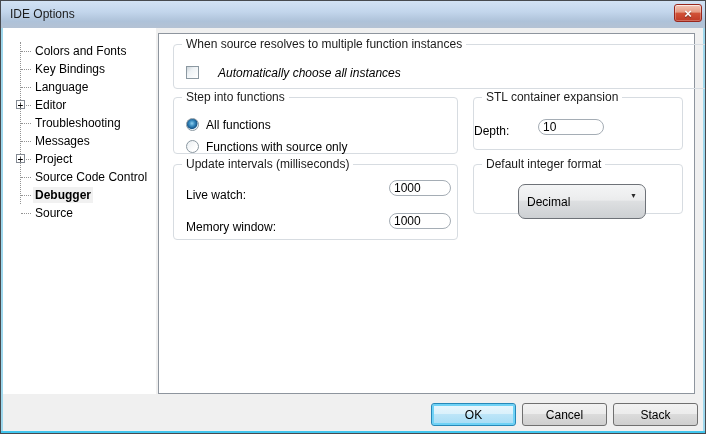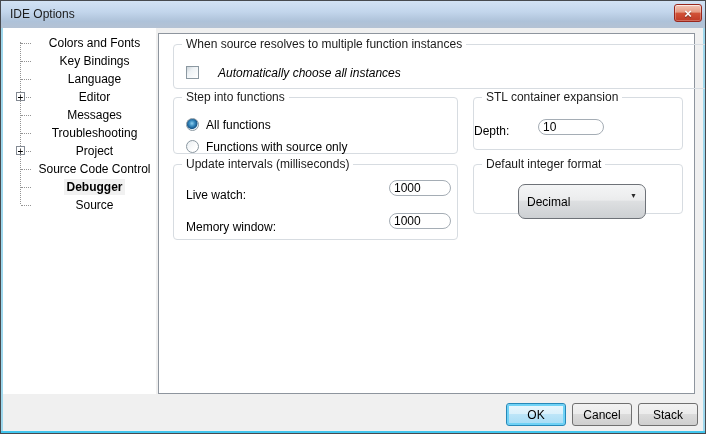--- a/index.html
+++ b/index.html
@@ -25,21 +25,21 @@
     display:flex; align-items:center; justify-content:center;
     text-shadow:0 1px 1px rgba(0,0,0,.45); cursor:default;
   }
   
   .accent-left  { position:absolute; left:0; top:27px; bottom:0; width:2px; background:#9ed7ec; }
   .accent-right { position:absolute; right:0; top:27px; bottom:0; width:2px; background:#9ed7ec; }
   .accent-bottom{ position:absolute; left:0; right:0; bottom:0; height:2px; background:#41c6ee; }
   
   .tree-region {
     position:absolute; left:2px; top:27px; width:153px; height:366px;
-    background:#fff; padding-top:6px; overflow:hidden;text-align:center;
+    background:#fff; padding-top:14px; overflow:hidden;
   }
   .tree-vline {
     position:absolute; left:17px; top:14px; height:162px; width:0;
     border-left:1px dotted #949494;
   }
   .tree-item { position:relative; height:18px; line-height:18px; padding-left:30px; white-space:nowrap; cursor:default; }
   .tree-item::before {
     content:""; position:absolute; left:18px; top:9px; width:10px;
     border-top:1px dotted #949494;
   }
@@ -86,21 +86,21 @@
     border:1px solid #6e7278; border-radius:7px;
     background:linear-gradient(180deg,#f4f5f6 0%,#ebeced 45%,#dddfe1 50%,#cdd0d3 100%);
     display:flex; align-items:center; padding-left:8px; cursor:default;margin-left:36px;
   }
   .combo-arrow {
     position:absolute; right:8px; top:7px; font-size:7px; color:#2b2b2b; line-height:1;
   }
   
   .dialog-buttons { position:absolute; top:402px; right:7px; display:flex; gap:6px; }
   .btn {
-    width:60px; height:23px; border:1px solid #707070; border-radius:3px;
+    width:85px; height:23px; border:1px solid #707070; border-radius:3px;
     background:linear-gradient(180deg,#f2f2f2 0%,#ebebeb 50%,#dbdbdb 50%,#cfcfcf 100%);
     font-family:"Liberation Sans", sans-serif; font-size:12px; color:#000;
     display:flex; align-items:center; justify-content:center; cursor:default;
   }
   .btn.default-focus {
     border:1px solid #2688b8;
     box-shadow:inset 0 0 0 2px #6fd2f6;
     background:linear-gradient(180deg,#eaf7fd 0%,#d8f0fb 50%,#bce5f8 50%,#a6dcf5 100%);
   }
   .btn.disabled {
@@ -133,24 +133,24 @@
       <span class="tree-label">Key Bindings</span>
     </div>
     <div class="tree-item">
       <span class="tree-label">Language</span>
     </div>
     <div class="tree-item">
       <span class="expand-box">+</span>
       <span class="tree-label">Editor</span>
     </div>
     <div class="tree-item">
+      <span class="tree-label">Troubleshooting</span>
+    </div>
+    <div class="tree-item">
       <span class="tree-label">Messages</span>
-    </div>
-    <div class="tree-item">
-      <span class="tree-label">Troubleshooting</span>
     </div>
     <div class="tree-item">
       <span class="expand-box">+</span>
       <span class="tree-label">Project</span>
     </div>
     <div class="tree-item">
       <span class="tree-label">Source Code Control</span>
     </div>
     <div class="tree-item">
       <span class="tree-label selected">Debugger</span>

